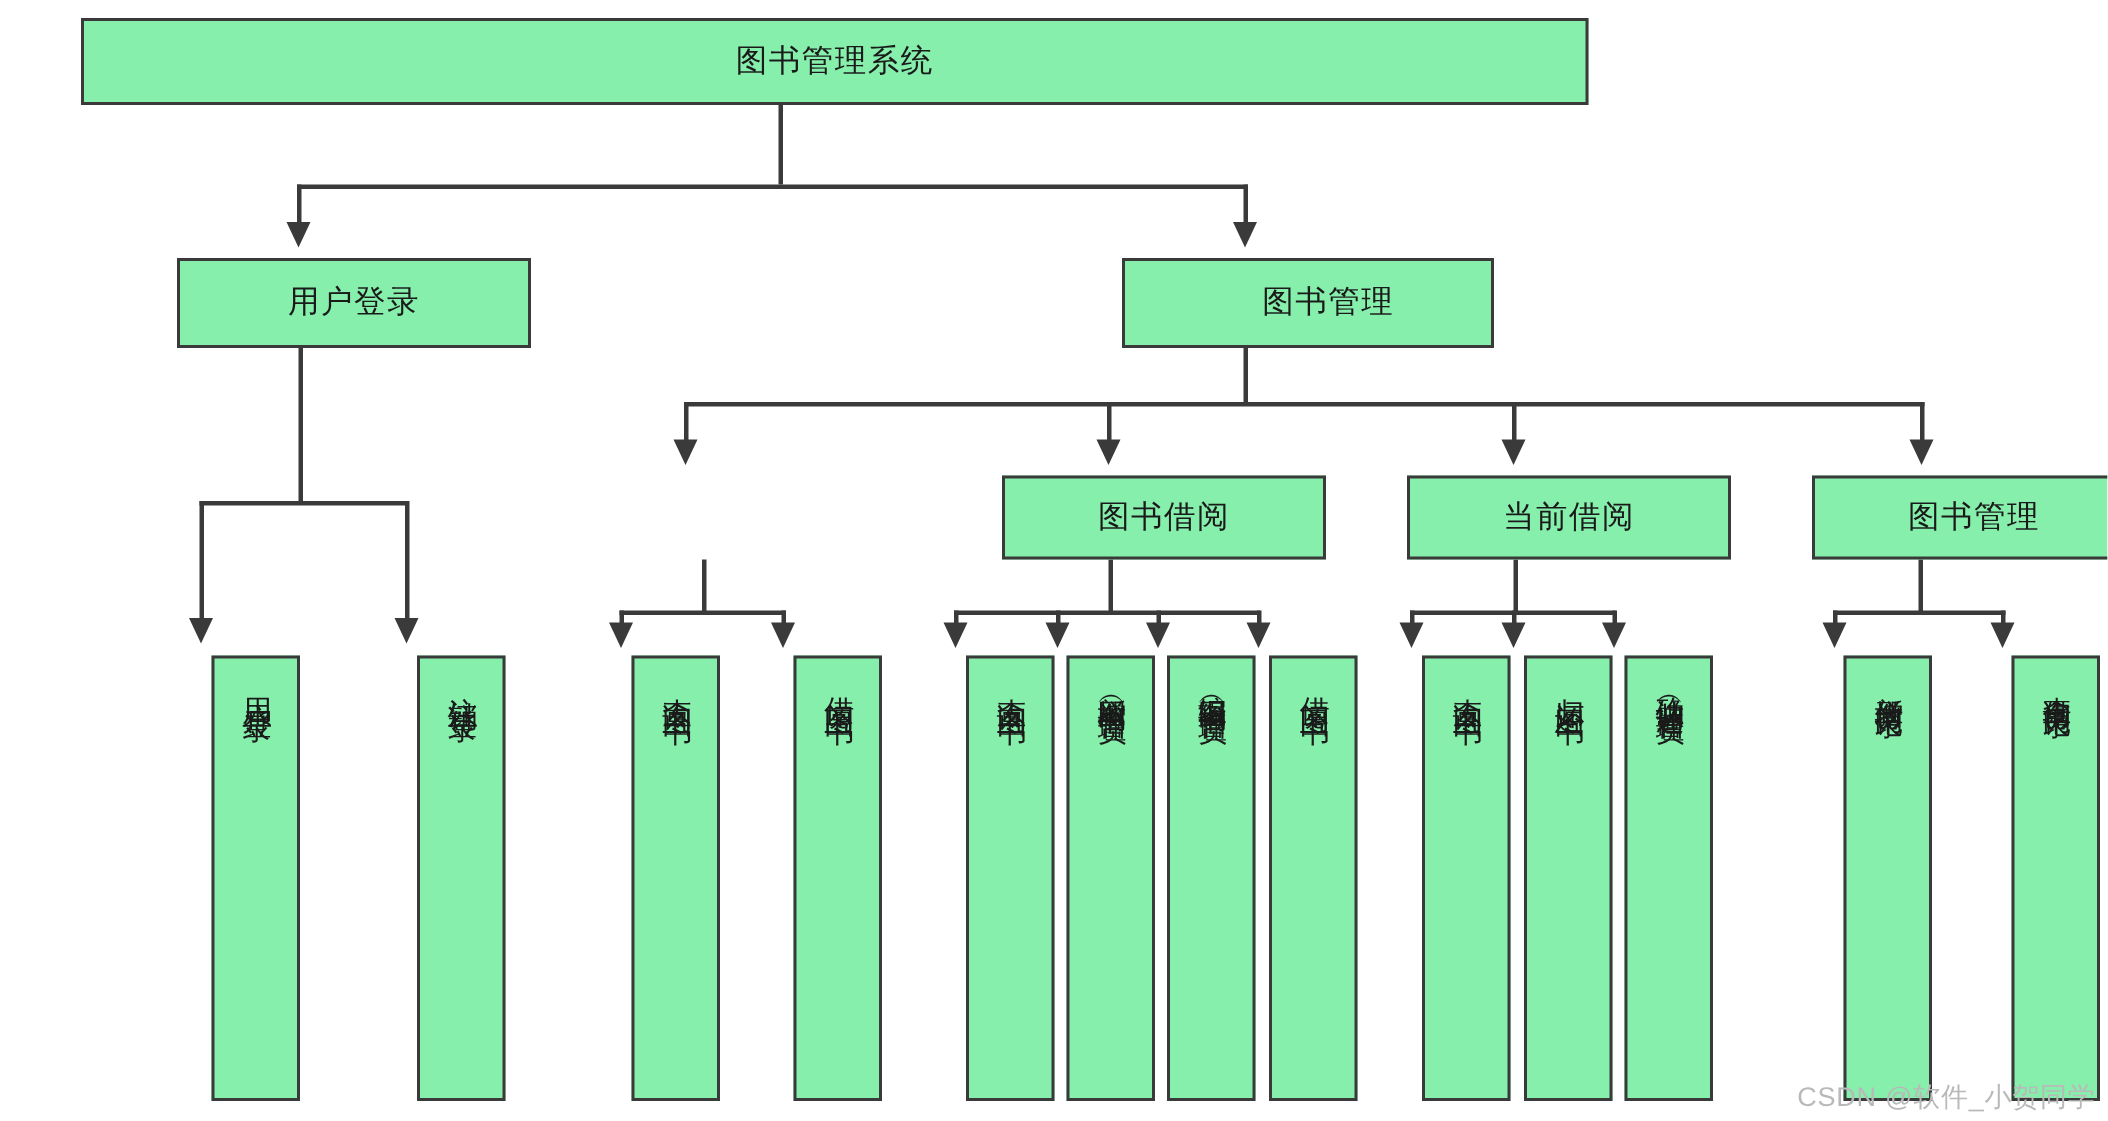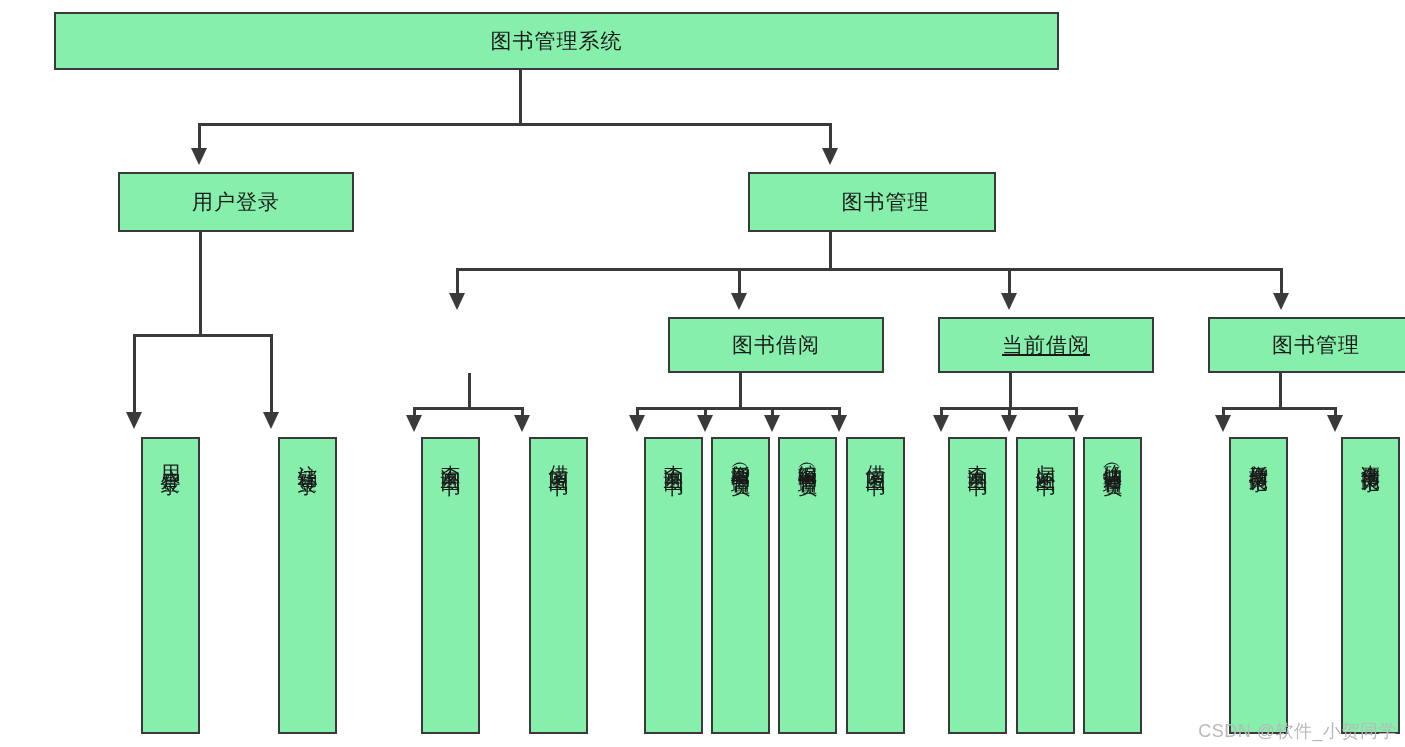--- a/index.html
+++ b/index.html
@@ -128,21 +128,21 @@
   <div class="ln v" style="left:738px; top:268px; height:27px;"></div>
   <div class="arrow" style="left:731px; top:293px;"></div>
   <div class="ln v" style="left:1008px; top:268px; height:27px;"></div>
   <div class="arrow" style="left:1001px; top:293px;"></div>
   <div class="ln v" style="left:1280px; top:268px; height:27px;"></div>
   <div class="arrow" style="left:1273px; top:293px;"></div>
 
   <div class="node" style="left:632px; top:317px; width:216px; height:56px;">
     <span>图书借阅</span>
   </div>
-  <div class="node" style="left:902px; top:317px; width:216px; height:56px;text-decoration:underline;">
+  <div class="node" style="left:902px; top:317px; width:216px; height:56px;">
     <span>当前借阅</span>
   </div>
   <div class="node" style="left:1172px; top:317px; width:216px; height:56px;">
     <span>图书管理</span>
   </div>
 
   <div class="ln v" style="left:468px; top:373px; height:36px;"></div>
   <div class="ln h" style="left:413px; top:407px; width:111px;"></div>
   <div class="ln v" style="left:413px; top:407px; height:10px;"></div>
   <div class="arrow" style="left:406px; top:415px;"></div>

